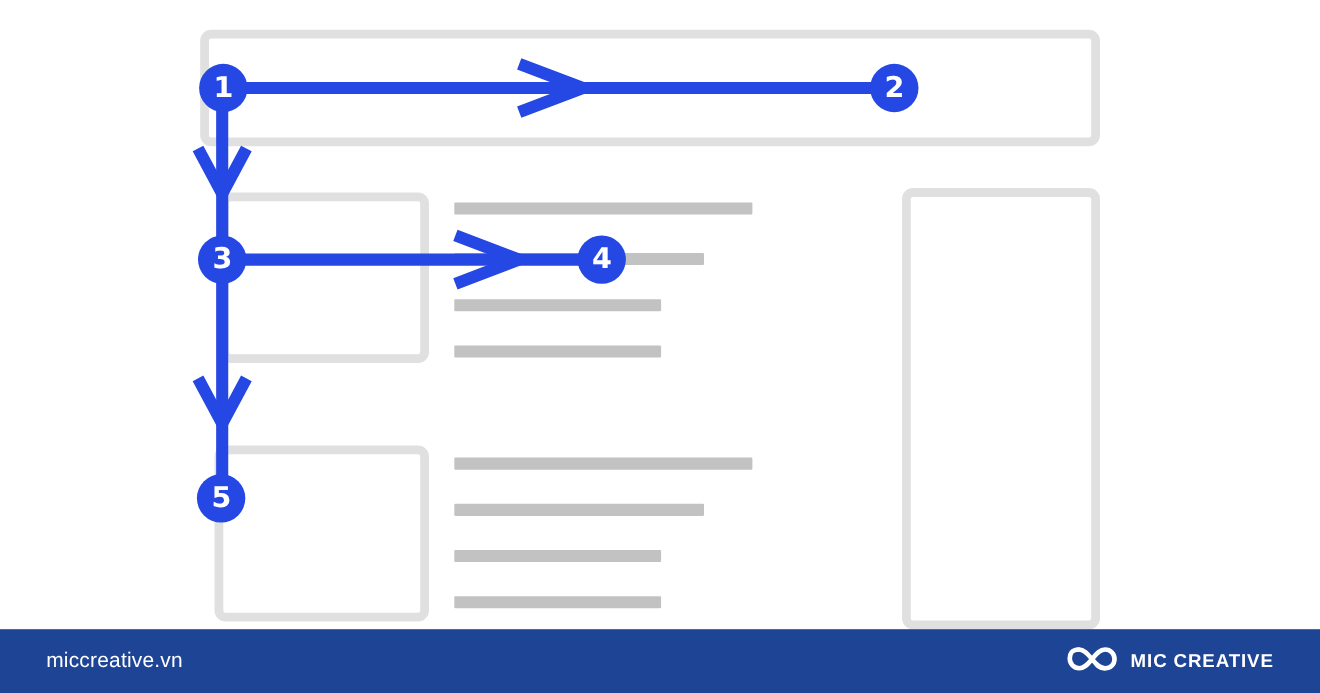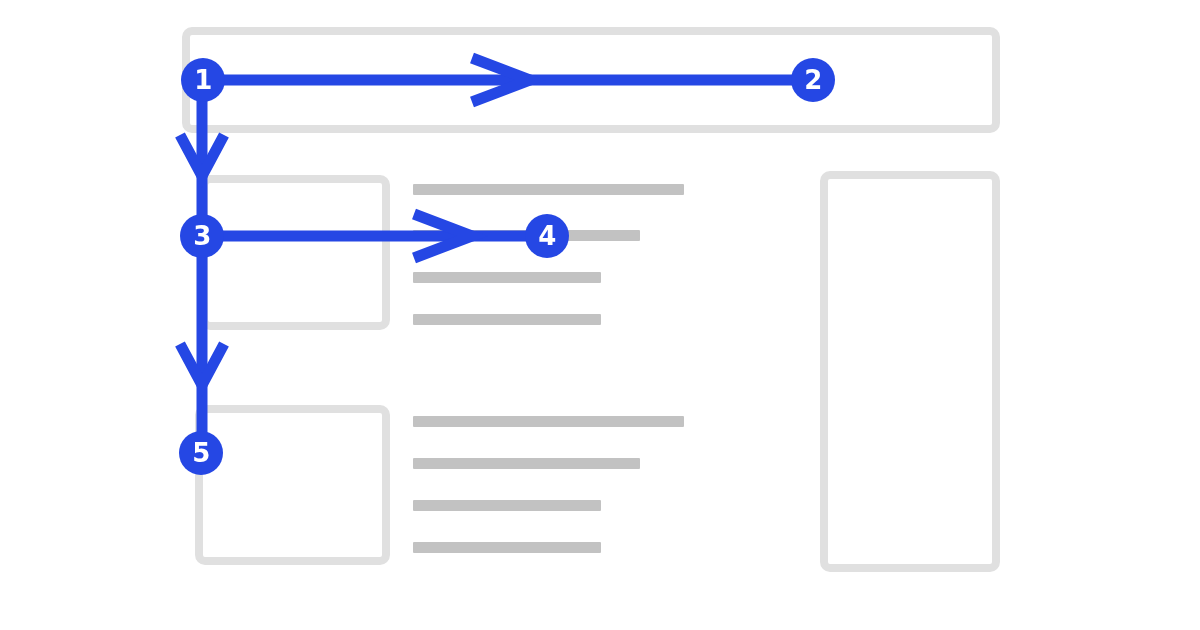--- a/index.html
+++ b/index.html
@@ -146,14 +146,32 @@
       </g>
     </svg>
 
     <div class="num-badge" style="left:181px; top:58px;">1</div>
     <div class="num-badge" style="left:791px; top:58px;">2</div>
     <div class="num-badge" style="left:180px; top:214px;">3</div>
     <div class="num-badge" style="left:525px; top:214px;">4</div>
     <div class="num-badge" style="left:179px; top:431px;">5</div>
   </div>
 
+  <div class="footer">
+    <span class="footer-url">miccreative.vn</span>
+
+    <div class="brand">
+      <span>
+        <svg width="46" height="28" viewBox="0 0 46 28">
+          <g fill="none" stroke="#ffffff" stroke-width="4.2" stroke-linecap="round" stroke-linejoin="round">
+            <path d="M10.5 5.5 C4.5 5.5 2.5 9.5 2.5 13.5 C2.5 18.6 6.2 22.5 11.2 22.5
+                     C16.4 22.5 19.3 18.2 22.8 14.2 C26.2 10.2 29.4 5.5 34.6 5.5
+                     C39.6 5.5 43.2 9.3 43.2 14.1 C43.2 18.9 39.6 22.5 34.8 22.5
+                     C30.0 22.5 27.0 19.1 27.0 19.1"></path>
+            <path d="M10.8 5.5 C15.8 5.5 18.8 9.6 22.2 13.6 C25.6 17.6 29.0 22.5 34.6 22.5"></path>
+          </g>
+        </svg>
+      </span>
+      <span class="brand-name">MIC CREATIVE</span>
+    </div>
+  </div>
 
 </div>
 
 </body></html>

